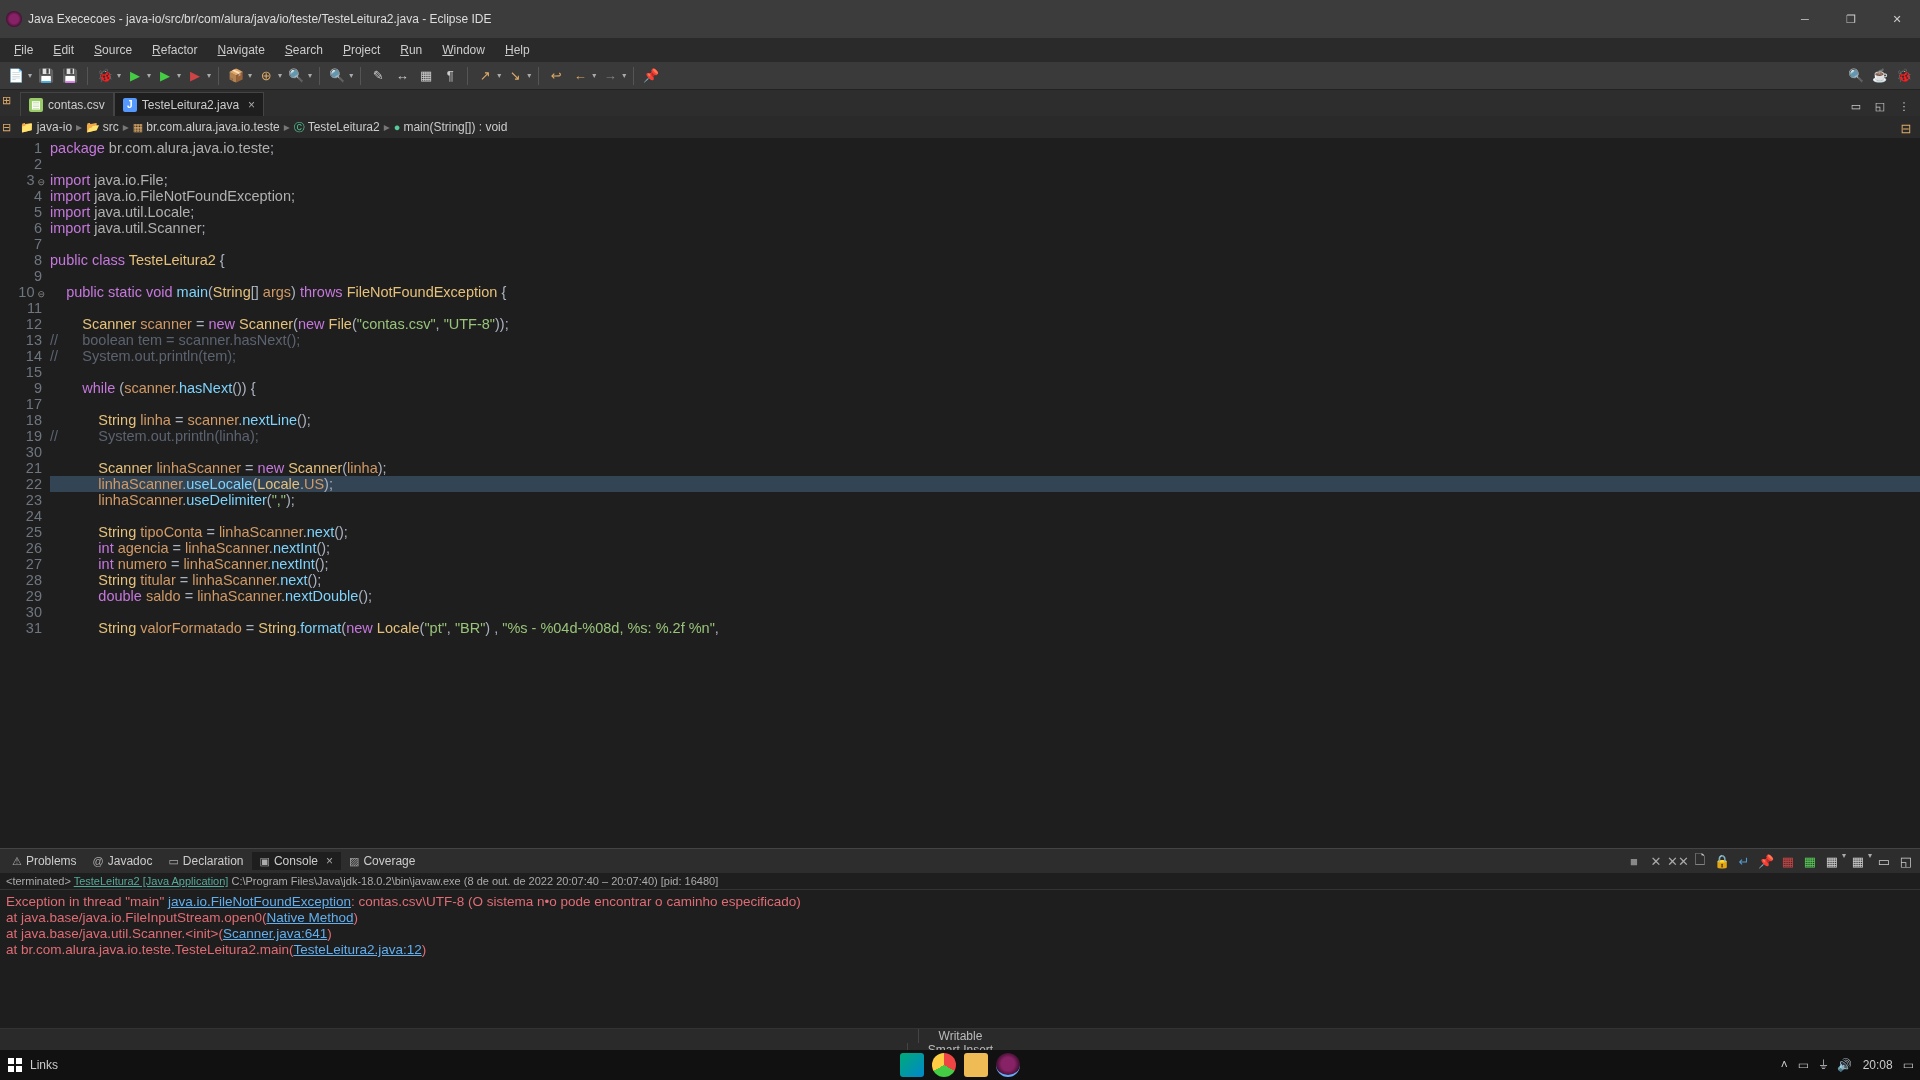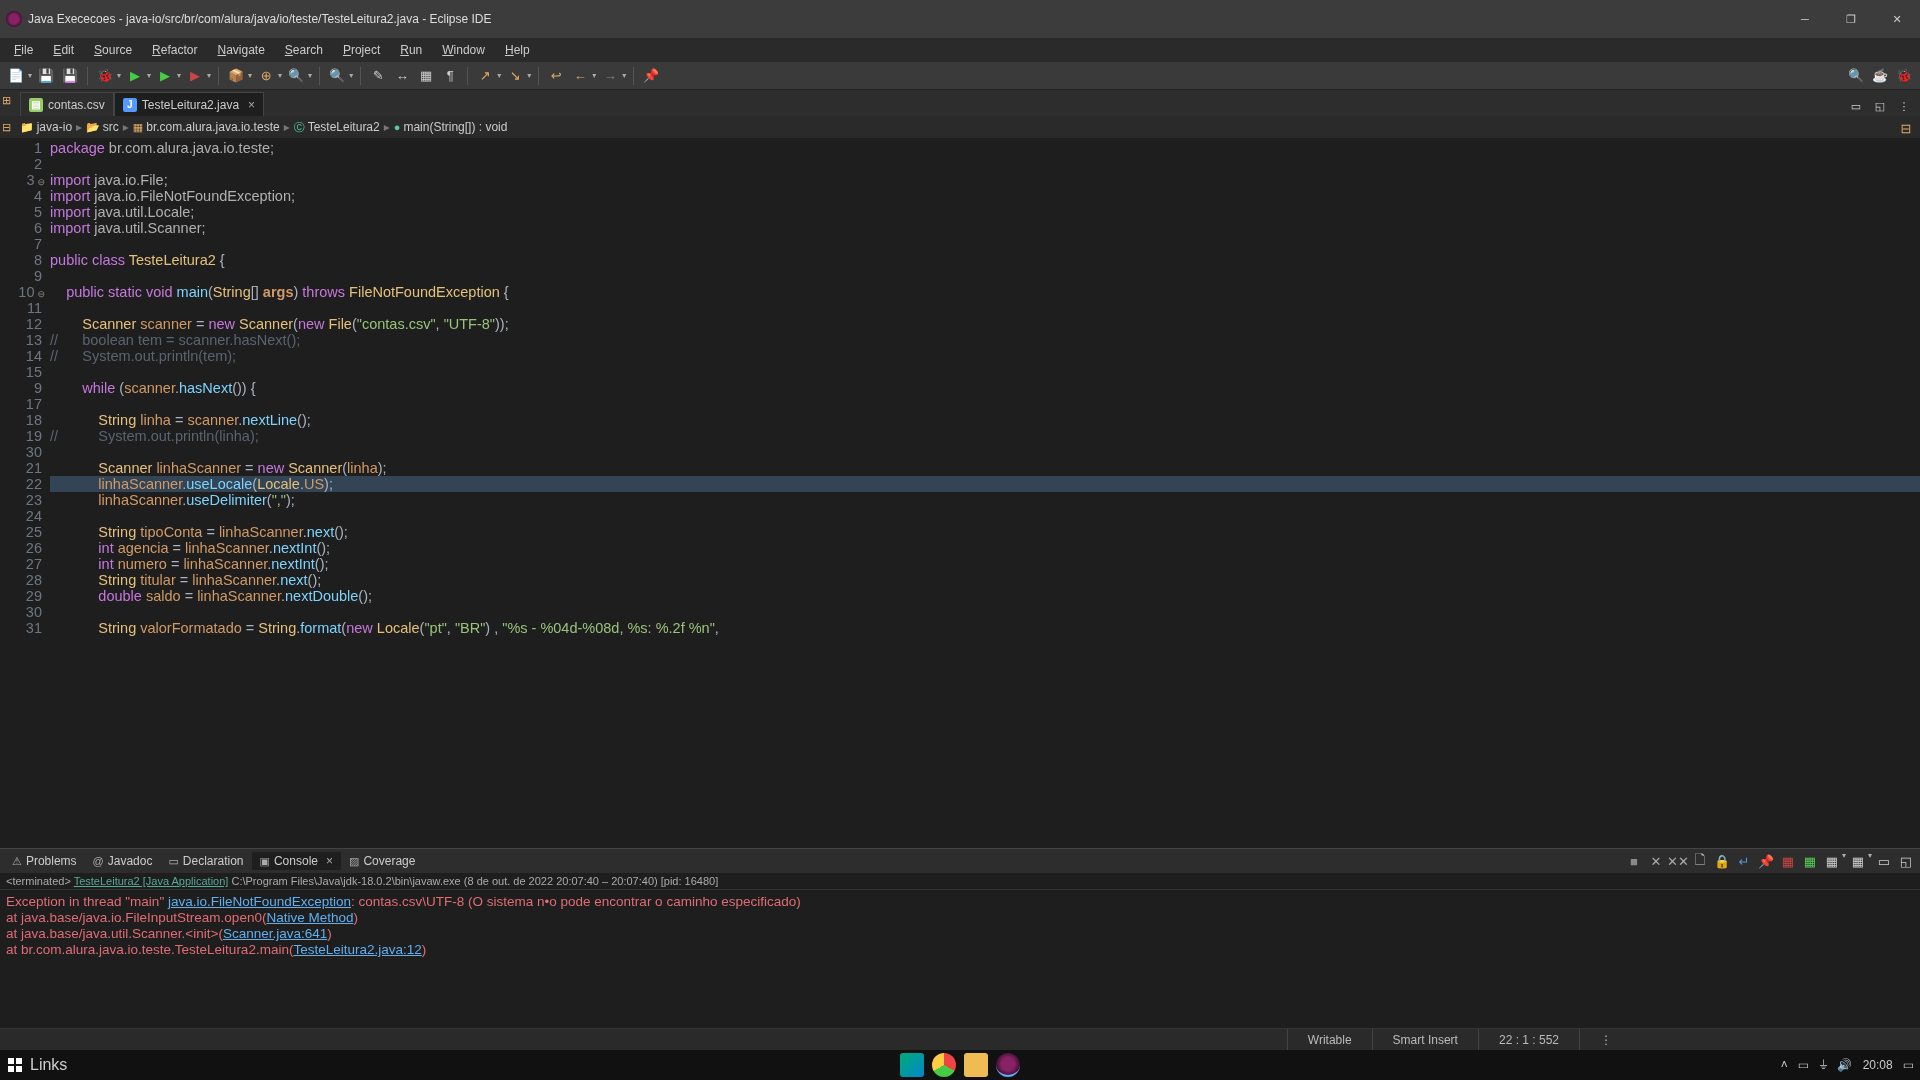--- a/index.html
+++ b/index.html
@@ -36,38 +36,38 @@
 .code { flex: 1; padding-top: 2px; white-space: pre; overflow-x: auto; }
 .code .line { height: 16px; }
 .code .hl-line { background: #334455; }
 .kw { color: #c678dd; }
 .str { color: #98c379; }
 .method { color: #7dd3fc; }
 .var { color: #d19a66; }
 .comm { color: #5c6370; }
 .pkg { color: #b0b0b0; }
 .class { color: #e5c07b; }
-.param { color: #d19a66; font-weight: bold; }
+.param { color: #d19a66; }
 .txt { color: #abb2bf; }
 .bottom-panel { height: 180px; border-top: 1px solid #444; display: flex; flex-direction: column; background: #1e1e1e; }
 .bp-tabs { height: 24px; background: #2d2d2d; display: flex; align-items: center; padding-left: 4px; gap: 2px; position:relative;}
 .bp-tab { padding: 2px 8px; font-size: 12px; display: flex; align-items: center; gap: 4px; cursor: pointer; }
 .bp-tab.active { background: #1e1e1e; }
 .bp-tabs-right { margin-left:auto; display:flex; gap:2px; padding-right:4px; }
 .bp-term-line { padding: 2px 6px; font-size: 11px; color: #aaa; }
 .bp-term-line .link { color: #5a9; text-decoration: underline; }
 .console-out { flex:1; font-family: Consolas, monospace; font-size: 13.5px; line-height: 16px; padding: 4px 6px; overflow:auto; border-top:1px solid #333;}
 .console-out .err { color: #e06c75; }
 .console-out .errlink { color: #61afef; text-decoration: underline; }
-.statusbar { height: 22px; background: #2a2a2a; border-top:1px solid #333; display: flex; align-items: center; font-size: 12px; color: #bbb; padding: 0 8px; }
+.statusbar { height: 22px; background: #2a2a2a; border-top:1px solid #333; display: flex; align-items: center; font-size: 12px; color: #bbb; padding: 0 8px; flex-direction: column; }
 .statusbar .sb-group { padding: 0 20px; border-left: 1px solid #444; height: 100%; display:flex; align-items:center; }
 .statusbar .sb-spacer { flex:1; }
 .taskbar { height: 30px; background: #111; display: flex; align-items: center; padding: 0 6px; gap: 6px; }
 .taskbar .start { width: 18px; height: 18px; display:flex; align-items:center; justify-content:center; cursor:pointer;}
-.taskbar .search { font-size: 16px; color: #ccc; }
+.taskbar .search { font-size: 12px; color: #ccc; }
 .taskbar .center { position:absolute; left:50%; transform:translateX(-50%); display:flex; gap:8px;}
 .taskbar .center .app { width:24px; height:24px; border-radius:3px; display:flex;align-items:center;justify-content:center; cursor:pointer;}
 .taskbar .tray { margin-left:auto; display:flex; gap:10px; align-items:center; font-size:12px; color:#ccc;}
 svg { display: block; }
 </style>
 </head>
 <body>
 
 <div class="titlebar">
   <div class="titlebar-left">

